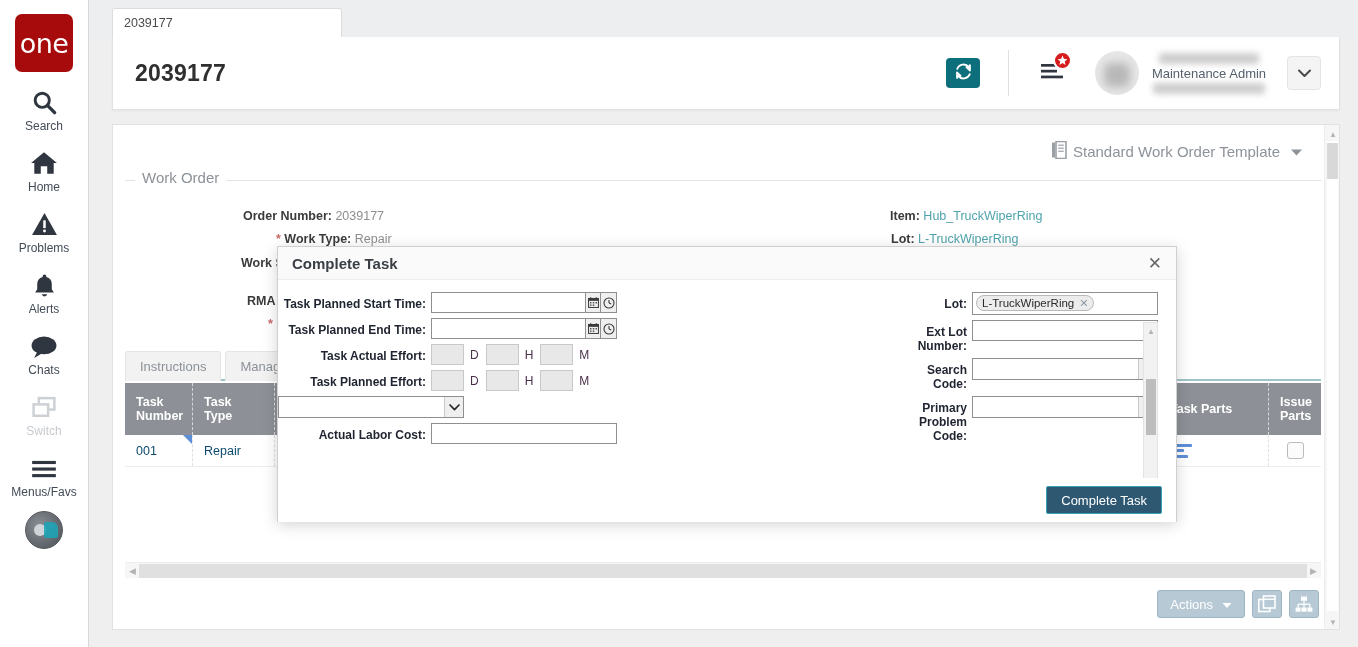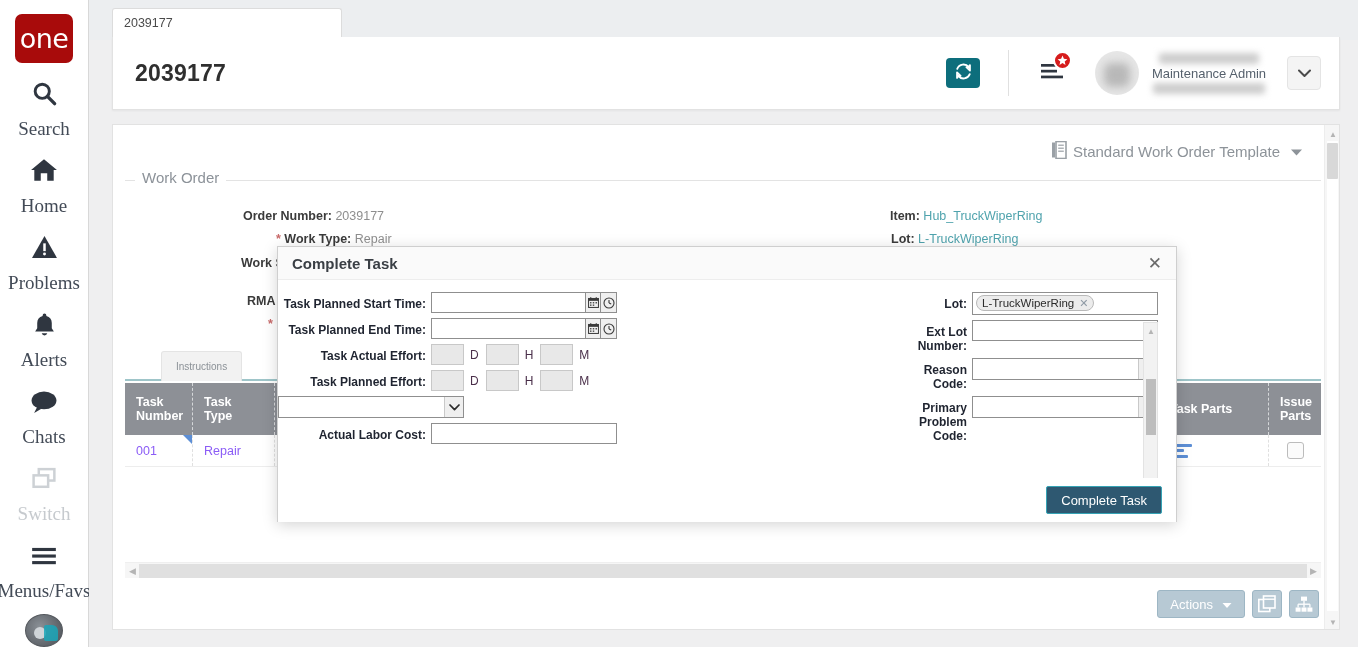--- a/index.html
+++ b/index.html
@@ -23,21 +23,21 @@
     display: flex; align-items: center; justify-content: center;
     color: #fff; font-size: 27px; font-weight: 400; letter-spacing: -0.5px;
     font-family: "DejaVu Sans", sans-serif;
   }
   .nav-item {
     width: 89px; margin-top: 15px;
     display: flex; flex-direction: column; align-items: center;
     cursor: pointer; color: #3d4550;
   }
   .nav-item .glyph { height: 31px; display:flex; align-items:center; justify-content:center; }
-  .nav-item .lbl { font-size: 19px; margin-top: 9px; color: #434b57; font-family:Liberation Serif, serif;}
+  .nav-item .lbl { font-size: 12px; margin-top: 1px; color: #434b57; font-family:Liberation Sans, sans-serif;}
   .nav-item.disabled { color: #c9cdd2; }
   .nav-item.disabled .lbl { color: #c6cace; }
   .avatar-nav { margin-top: 12px; width: 38px; height: 38px; border-radius: 50%;
     background: radial-gradient(circle at 38% 38%, #8a9096 0%, #6d7278 45%, #4a4f55 100%);
     border: 1px solid #55595e; position: relative; overflow:hidden; }
   .avatar-nav::after{ content:""; position:absolute; left:18px; top:10px; width:14px; height:16px;
      background:#19a6b8; border-radius:2px 6px 2px 2px; opacity:.85;}
   .avatar-nav::before{ content:""; position:absolute; left:8px; top:12px; width:12px; height:12px;
      background:#cfd4d8; border-radius:50%;}
 
@@ -109,33 +109,33 @@
   .fld .k { color: #3b3b3b; font-weight: bold; }
   .fld .v { color: #8e8e8e; }
   .fld .lnk { color: #4fa3ad; }
   .req { color: #c96a6a; font-weight: bold; }
 
   
   #subtabs { position: absolute; left: 12px; top: 226px; width: 1196px; height: 30px; border-bottom: 2px solid #9ec5c9; }
   .subtab {
     float: left; height: 30px; padding: 0 14px; background: #f2f2f2; border: 1px solid #e4e4e4; border-bottom: none;
     border-radius: 3px 3px 0 0; margin-right: 4px; display: flex; align-items: center;
-    font-size: 10px; color: #8b9197; cursor: pointer; margin-left: 36px;
+    font-size: 13px; color: #8b9197; cursor: pointer;
   }
 
   
   #grid { position: absolute; left: 12px; top: 258px; width: 1196px; height: 190px; }
   #grid-head { display: flex; height: 52px; background: #8d9096; }
   .gh {
     color: #fff; font-size: 12.5px; font-weight: bold; line-height: 14px;
     display: flex; align-items: center; padding: 0 11px;
     border-right: 1px dashed #d6d8da;
   }
   #grid-row { display: flex; height: 32px; background:#fff; border-bottom: 1px solid #ededed; }
-  .gc { font-size: 12.5px; color: #8b5cf6; display: flex; align-items: center; padding: 0 11px;
+  .gc { font-size: 12.5px; color: #0c4a6e; display: flex; align-items: center; padding: 0 11px;
         border-right: 1px dashed #e0e0e0; position: relative; }
   .cell-flag { position: absolute; right: 0; top: 0; width: 0; height: 0;
      border-top: 9px solid #5d8fd6; border-left: 9px solid transparent; }
   .parts-ico { width: 22px; height: 14px; display:flex; flex-direction:column; justify-content:space-between;}
   .parts-ico i { display:block; height:3px; background:#5d8fd6; border-radius:1px;}
   .parts-ico i:nth-child(1){width:100%}.parts-ico i:nth-child(2){width:62%}.parts-ico i:nth-child(3){width:80%}
   .chkbox { width: 17px; height: 17px; border: 1px solid #bcbcbc; border-radius: 3px; background: #fbfbfb; cursor:pointer;}
 
   
   #hscroll { position: absolute; left: 12px; bottom: 51px; width: 1196px; height: 16px; background: #f6f6f6; border-top:1px solid #efefef;}
@@ -624,21 +624,21 @@
         </div>
 
         <div class="mrow">
           <div class="mlabel">Ext Lot Number:</div>
           <div class="mfield">
             <input class="tinput rw" value="" style="">
           </div>
         </div>
 
         <div class="mrow">
-          <div class="mlabel">Reason Code:</div>
+          <div class="mlabel">Search Code:</div>
           <div class="mfield">
             <div class="sel">
               <div class="selbody"></div>
               <div class="selarrow">
                 <svg width="11" height="7" viewBox="0 0 11 7">
                     <path d="M1 1 L5.5 5.6 L10 1" fill="none" stroke="#2b2b2b" stroke-width="1.7" stroke-linecap="round" stroke-linejoin="round"></path>
                   </svg>
               </div>
             </div>
           </div>

